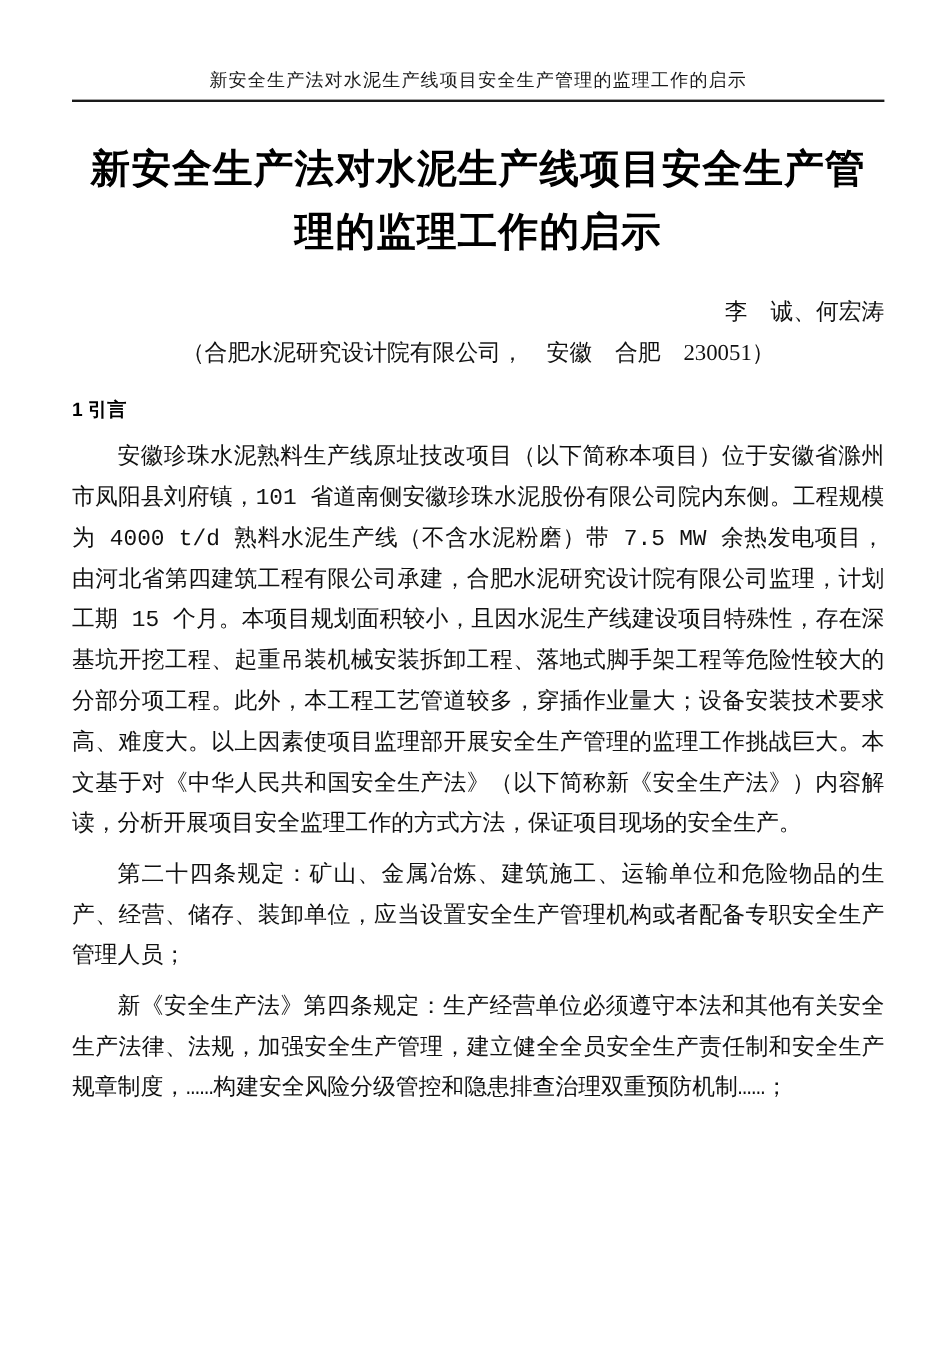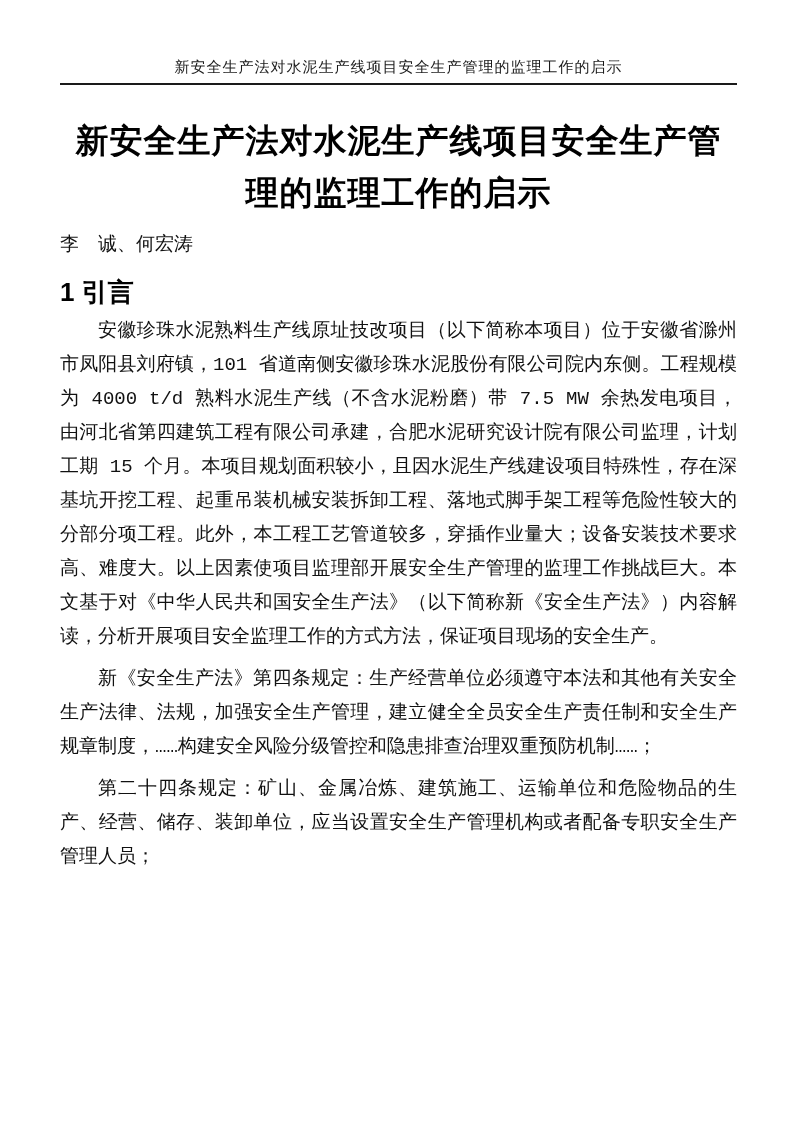--- a/index.html
+++ b/index.html
@@ -31,37 +31,37 @@
     margin: 30px 4px 0;
     text-align: center;
     font-family: "Liberation Sans", "DejaVu Sans", sans-serif;
     font-weight: 700;
     font-size: 33px;
     line-height: 52px;
     letter-spacing: 1px;
     color: #000000;
   }
   .authors {
-    margin-top: 12px;
-    text-align: left;
+    margin-top: 28px;
+    text-align: right;
     font-size: 19px;
     white-space: pre-wrap;
   }
   .affiliation {
     margin-top: 8px;
     text-align: center;
     font-size: 19px;
     white-space: pre-wrap;
   }
 
   h2.sec {
     margin: 22px 0 0;
     font-family: "Liberation Sans", "DejaVu Sans", sans-serif;
     font-weight: 700;
-    font-size: 26px;
+    font-size: 16px;
     line-height: 27px;
     color: #000000;
     white-space: pre-wrap;
   }
   h2.sec2 { margin-top: 12px; }
 
   p.body {
     margin: 8px 0 0;
     font-size: 19px;
     line-height: 34px;
@@ -109,29 +109,30 @@
   <div class="content">
 
     <div class="running-head">新安全生产法对水泥生产线项目安全生产管理的监理工作的启示</div>
 
     <div class="header-rule"></div>
 
     <h1 class="title">新安全生产法对水泥生产线项目安全生产管理的监理工作的启示</h1>
 
     <div class="authors">李　诚、何宏涛</div>
 
+    <div class="affiliation">（合肥水泥研究设计院有限公司，　安徽　合肥　230051）</div>
 
     <h2 class="sec">1 引言</h2>
 
     <p class="body">安徽珍珠水泥熟料生产线原址技改项目（以下简称本项目）位于安徽省滁州市凤阳县刘府镇，101 省道南侧安徽珍珠水泥股份有限公司院内东侧。工程规模为 4000 t/d 熟料水泥生产线（不含水泥粉磨）带 7.5 MW 余热发电项目，由河北省第四建筑工程有限公司承建，合肥水泥研究设计院有限公司监理，计划工期 15 个月。本项目规划面积较小，且因水泥生产线建设项目特殊性，存在深基坑开挖工程、起重吊装机械安装拆卸工程、落地式脚手架工程等危险性较大的分部分项工程。此外，本工程工艺管道较多，穿插作业量大；设备安装技术要求高、难度大。以上因素使项目监理部开展安全生产管理的监理工作挑战巨大。本文基于对《中华人民共和国安全生产法》（以下简称新《安全生产法》）内容解读，分析开展项目安全监理工作的方式方法，保证项目现场的安全生产。</p>
 
 
+    <p class="body">第二十四条规定：矿山、金属冶炼、建筑施工、运输单位和危险物品的生产、经营、储存、装卸单位，应当设置安全生产管理机构或者配备专职安全生产管理人员；</p>
+
     <p class="body">新《安全生产法》第四条规定：生产经营单位必须遵守本法和其他有关安全生产法律、法规，加强安全生产管理，建立健全全员安全生产责任制和安全生产规章制度，……构建安全风险分级管控和隐患排查治理双重预防机制……；</p>
-
-    <p class="body">第二十四条规定：矿山、金属冶炼、建筑施工、运输单位和危险物品的生产、经营、储存、装卸单位，应当设置安全生产管理机构或者配备专职安全生产管理人员；</p>
 
 
   </div>
 
   <div class="footer">
     <div class="footer-rule"></div>
     <div class="footer-text">
       <div class="page-number">42</div>
       <div class="issue">2022.No.2</div>
     </div>

